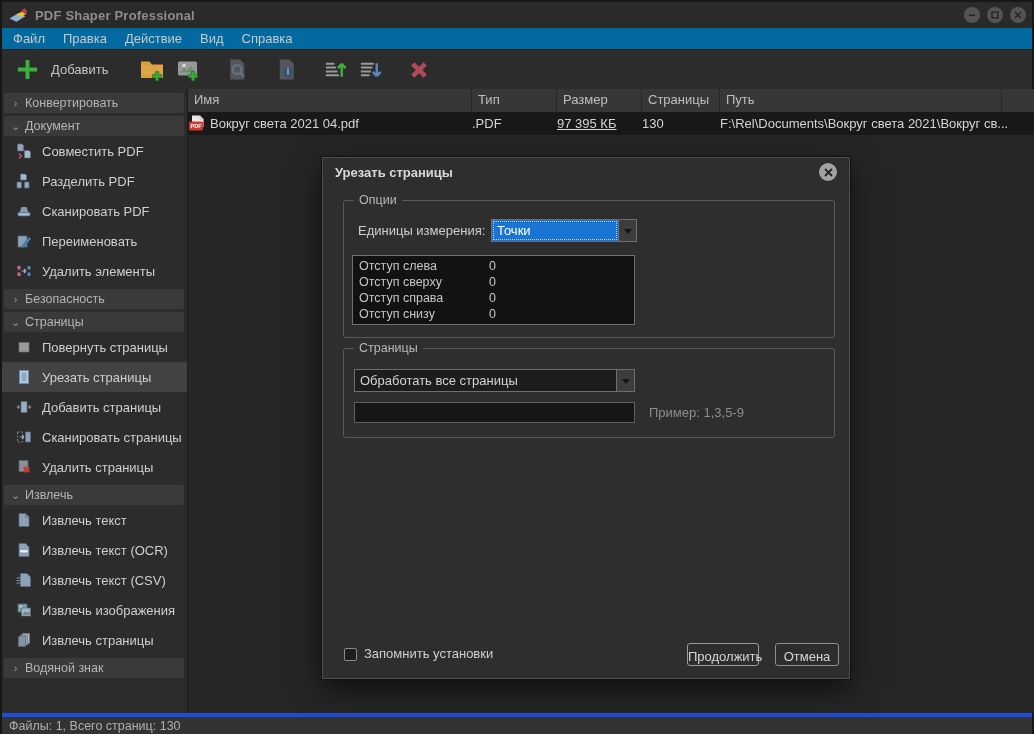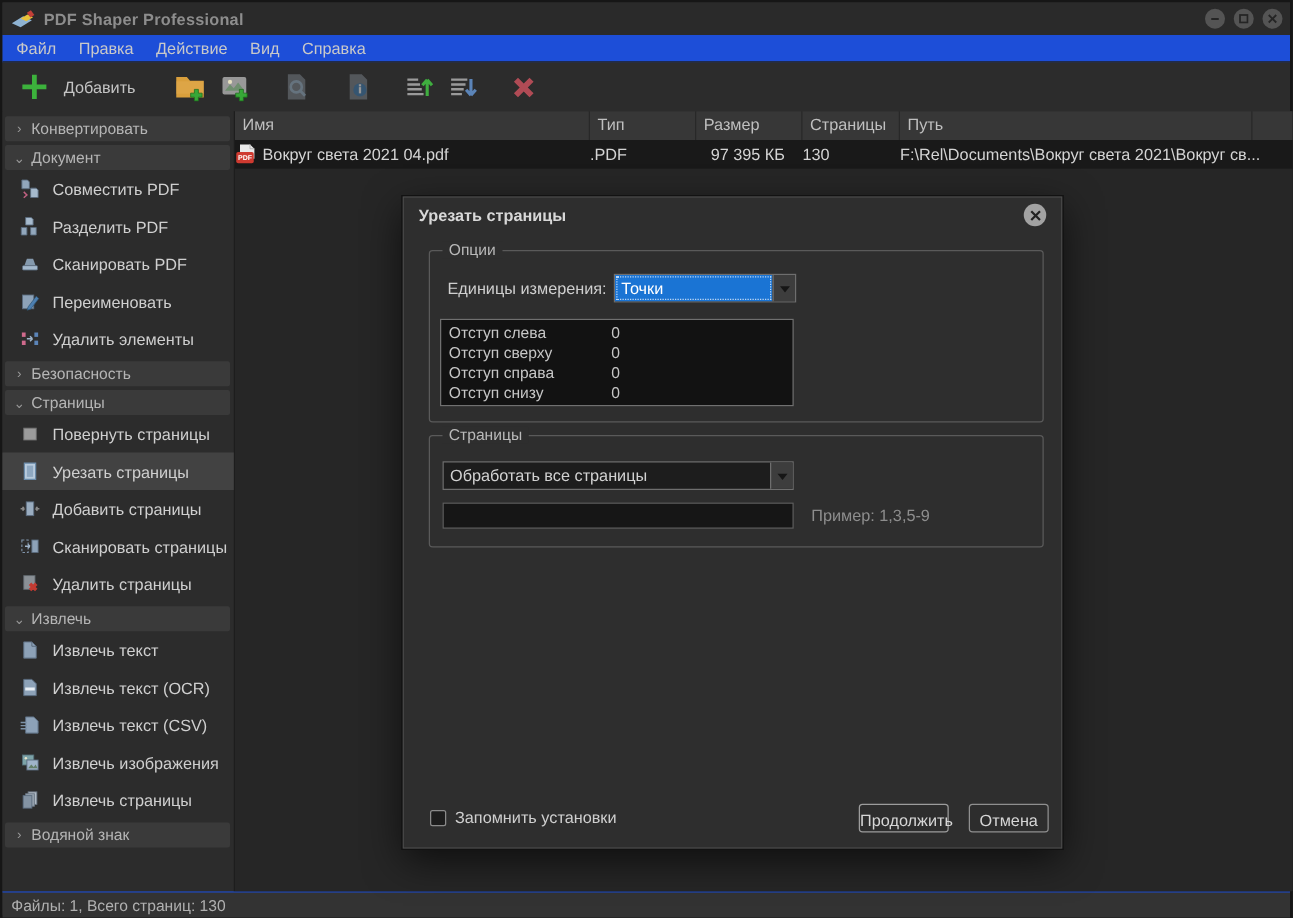--- a/index.html
+++ b/index.html
@@ -8,21 +8,21 @@
 
   
   .titlebar { height:26px; background:#2a2a2a; display:flex; align-items:center; padding:0 6px; }
   .app-icon { width:20px; height:18px; margin-right:7px; }
   .app-title { font-size:13px; font-weight:bold; color:#8d8d8d; letter-spacing:.2px; }
   .win-controls { margin-left:auto; display:flex; gap:7px; align-items:center; }
   .win-btn { width:16px; height:16px; border-radius:50%; background:#545454; color:#252525; display:flex; align-items:center; justify-content:center; font-size:10px; line-height:1; cursor:default; }
   .win-btn svg { display:block; }
 
   
-  .menubar { height:22px; background:#1d4ed8; display:flex; align-items:center; padding-left:2px; border-bottom:1px solid #202020; }
+  .menubar { height:22px; background:#0369a1; display:flex; align-items:center; padding-left:2px; border-bottom:1px solid #202020; }
   .menu-item { padding:3px 9px; font-size:13px; color:#c9c9c9; }
 
   
   .toolbar { height:39px; background:#2c2c2c; display:flex; align-items:center; padding-left:8px; }
   .tbtn { height:32px; display:flex; align-items:center; justify-content:center; padding:0 5px; }
   .tbtn.dim { opacity:.5; }
   .tb-label { font-size:13px; color:#c4c4c4; margin:0 12px 0 6px; }
   .tb-gap { width:14px; }
 
   
@@ -35,26 +35,26 @@
   .sb-ico { width:16px; height:16px; margin:0 10px 0 14px; flex:none; }
   .sb-ico svg { display:block; }
   .sb-spacer-a { height:2px; } .sb-spacer-b { height:3px; }
 
   
   .content { flex:1; background:#262626; display:flex; flex-direction:column; position:relative; }
   .thead { height:23px; background:#373737; display:flex; }
   .th { font-size:13px; color:#bfbfbf; padding:3px 0 0 6px; border-right:1px solid #282828; }
   .trow { height:23px; background:#191919; display:flex; align-items:center; }
   .td { font-size:13px; color:#d4d4d4; padding-left:0; white-space:nowrap; overflow:hidden; display:flex; align-items:center; }
-  .td.num { justify-content:flex-end; padding-right:14px; }
+  .td.num { padding-right:14px;text-decoration:underline; }
   .file-ico { width:17px; height:17px; margin:0 5px 0 0; flex:none; }
   .filearea { flex:1; background:#262626; }
 
   
-  .statusbar { height:22px; background:#333333; border-top:1px solid #1d4ed8; display:flex; align-items:center; padding-left:7px; }
+  .statusbar { height:22px; background:#333333; border-top:4px solid #1d4ed8; display:flex; align-items:center; padding-left:7px; }
   .status-text { font-size:12.5px; color:#b0b0b0; }
 
   
   .dialog { position:absolute; left:320px; top:155px; width:528px; height:522px; background:#2e2e2e; border:1px solid #4e4e4e; outline:1px solid #121212; box-shadow:0 10px 30px rgba(0,0,0,.65); }
   .dlg-title { height:28px; display:flex; align-items:center; padding:0 12px; }
   .dlg-title-text { font-size:13px; font-weight:bold; color:#d8d8d8; }
   .dlg-close { margin-left:auto; width:18px; height:18px; border-radius:50%; background:#a2a2a2; display:flex; align-items:center; justify-content:center; }
   .fieldset { position:absolute; left:20px; width:492px; border:1px solid #5a5a5a; border-radius:3px; }
   .legend { position:absolute; top:-8px; left:10px; background:#2e2e2e; padding:0 5px; font-size:12.5px; color:#b9b9b9; }
   .fs-options { top:42px; height:138px; }

